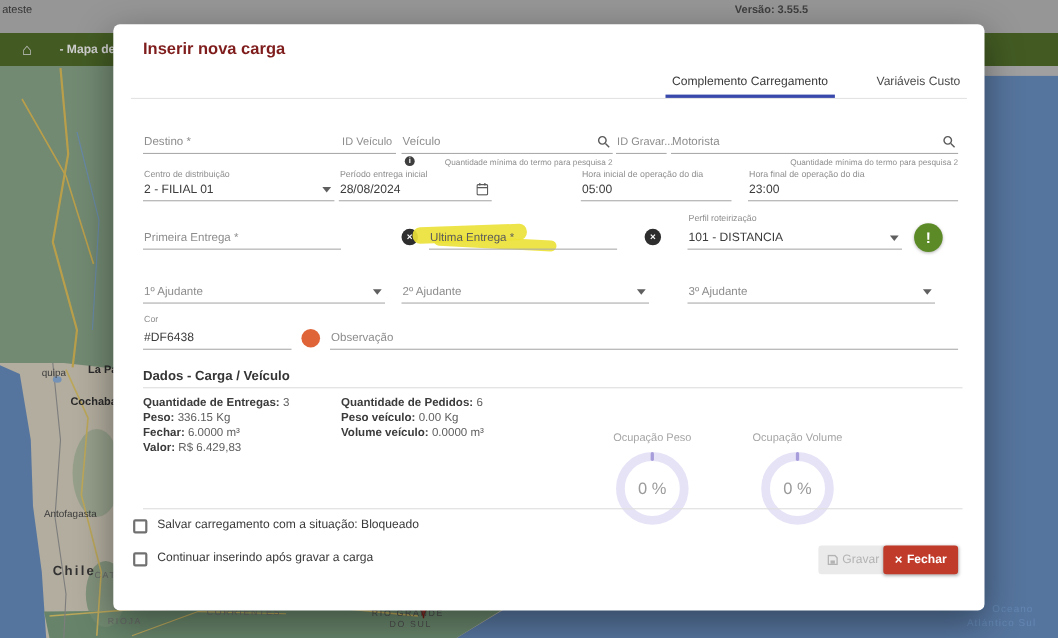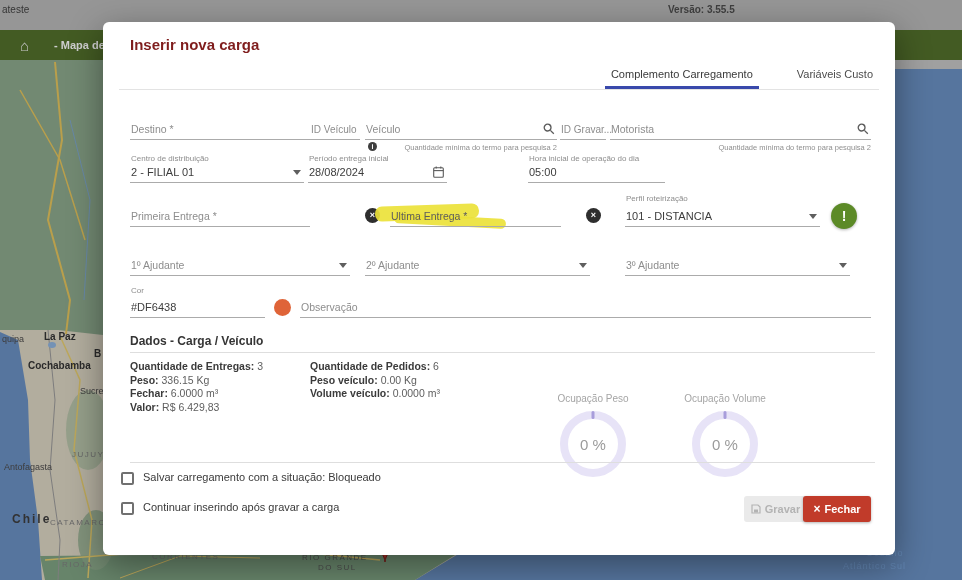--- a/index.html
+++ b/index.html
@@ -3,21 +3,21 @@
 <meta charset="utf-8">
 <style>
   * { box-sizing: border-box; margin: 0; padding: 0; }
   html,body { width:962px; height:580px; }
   body { font-family: "Liberation Sans", sans-serif; }
   .stage { position:relative; width:962px; height:580px; overflow:hidden; background:#6a90c4; }
 
   
   .backdrop { position:absolute; inset:0; }
   .map-svg { position:absolute; left:0; top:0; }
-  .map-label { position:absolute; color:#4a4a4a; white-space:nowrap; }
+  .map-label { position:absolute; color:#4a4a4a; white-space:nowrap;margin-left:36px; }
   .ml-city { font-size:9px; }
   .ml-capital { font-size:10px; font-weight:bold; color:#323232; }
   .ml-state { font-size:8px; letter-spacing:1.5px; color:#7f7f7f; }
   .ml-country { font-size:12px; font-weight:bold; letter-spacing:2px; color:#3c3c3c; }
   .ml-ocean { font-size:9px; color:#79a6dd; letter-spacing:1px; }
   .topbar { position:absolute; left:0; top:0; width:962px; height:30px; background:#b9b9b9; }
   .brand { position:absolute; left:2px; top:4px; font-size:10px; color:#3f3f3f; }
   .version { position:absolute; left:668px; top:4px; font-size:10px; font-weight:bold; color:#4d4d4d; }
   .navbar { position:absolute; left:0; top:30px; width:962px; height:30px; background:#52702a; display:flex; align-items:center; }
   .home-ic { color:#f2f2f2; font-size:15px; margin-left:20px; line-height:1; }
@@ -70,21 +70,21 @@
                 border:8px solid #e7e3f7; display:flex; align-items:center; justify-content:center; }
   .gauge-tick { position:absolute; top:-8px; left:50%; transform:translateX(-50%); width:3px; height:8px;
                 background:#a89ddb; border-radius:2px; }
   .gauge-value { font-size:15px; font-weight:500; color:#9b9b9b; }
 
   .cb-box { position:absolute; left:18px; width:13px; height:13px; border:2px solid #707070; border-radius:2px; cursor:pointer; }
   .cb-label { position:absolute; left:40px; font-size:11px; color:#3a3a3a; white-space:nowrap; }
 
   .btn { position:absolute; top:474px; height:26px; border:none; border-radius:3px; font-size:11px;
          font-family:"Liberation Sans",sans-serif; display:flex; align-items:center; justify-content:center; gap:4px; }
-  .btn-gravar { left:641px; width:63px; background:#eaeaea; color:#b3b3b3; font-weight:700; }
+  .btn-gravar { left:641px; width:63px; background:#eaeaea; color:#b3b3b3; font-weight:400; }
   .btn-fechar { left:700px; width:68px; background:#c13b2a; color:#ffffff; font-weight:bold;
                 box-shadow:0 1px 3px rgba(0,0,0,.3); cursor:pointer; }
   .x-ic { font-size:12px; font-weight:bold; }
 </style>
 </head>
 <body>
 
 <div class="stage">
 
   <div class="backdrop">
@@ -185,20 +185,24 @@
         <rect x="0.7" y="1.8" width="9.6" height="9.4" rx="1" fill="none" stroke="#5a5a5a" stroke-width="1.1"></rect>
         <line x1="0.7" y1="4.6" x2="10.3" y2="4.6" stroke="#5a5a5a" stroke-width="1.1"></line>
         <line x1="3.2" y1="0.4" x2="3.2" y2="2.6" stroke="#5a5a5a" stroke-width="1.1"></line>
         <line x1="7.8" y1="0.4" x2="7.8" y2="2.6" stroke="#5a5a5a" stroke-width="1.1"></line>
       </svg>
     </div>
     <div class="fld" style="left:377px; top:132px; width:137px; height:29px;margin-left:48px;">
       <span class="flabel">Hora inicial de operação do dia</span>
       <span class="fvalue">05:00</span>
     </div>
+    <div class="fld" style="left:577px; top:132px; width:191px; height:29px;">
+      <span class="flabel">Hora final de operação do dia</span>
+      <span class="fvalue">23:00</span>
+    </div>
 
     <div class="fld" style="left:27px; top:180px; width:180px; height:25px;">
       <span class="ph">Primeira Entrega *</span>
     </div>
     <div class="clear-ic" style="left:262px; top:186px;">×</div>
     <div class="hl hl1"></div>
     <div class="hl hl2"></div>
     <div class="fld" style="left:287px; top:180px; width:171px; height:25px;">
       <span class="ph hl-ph">Ultima Entrega *</span>
     </div>

